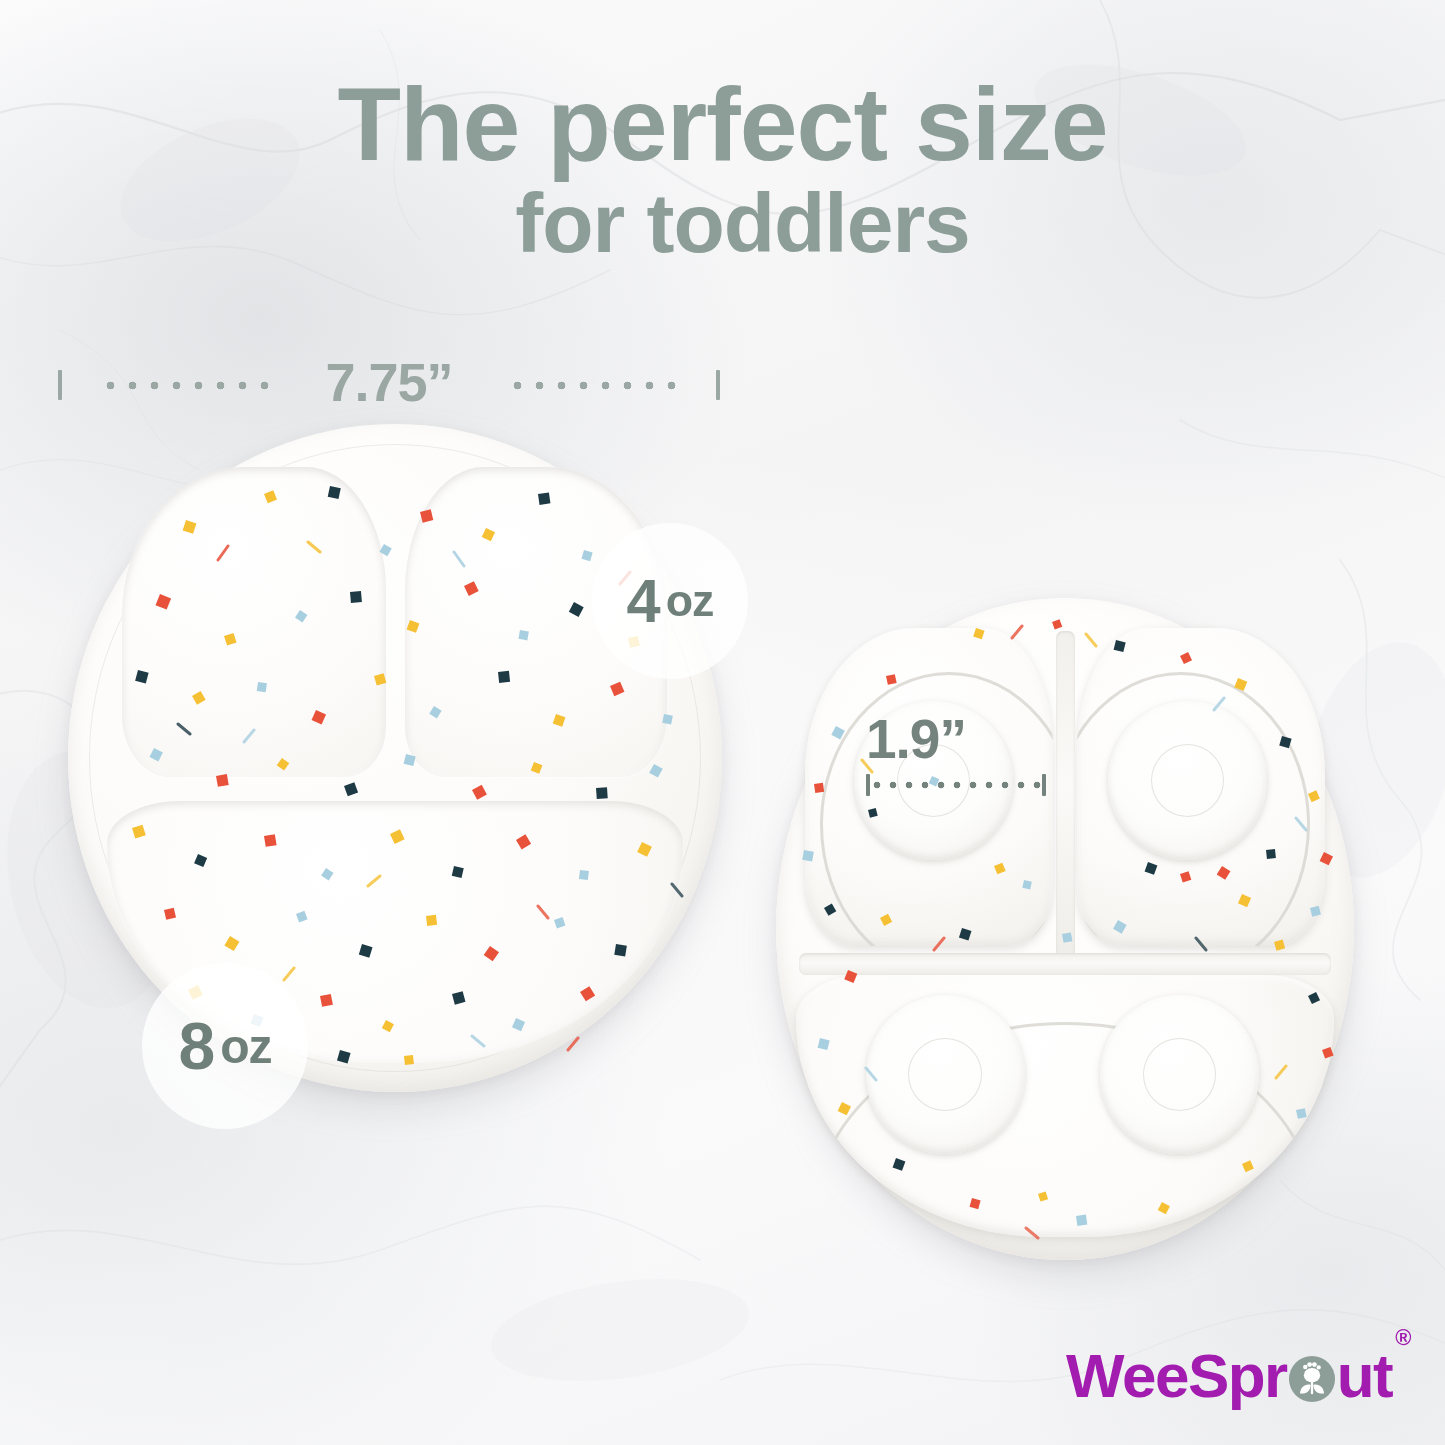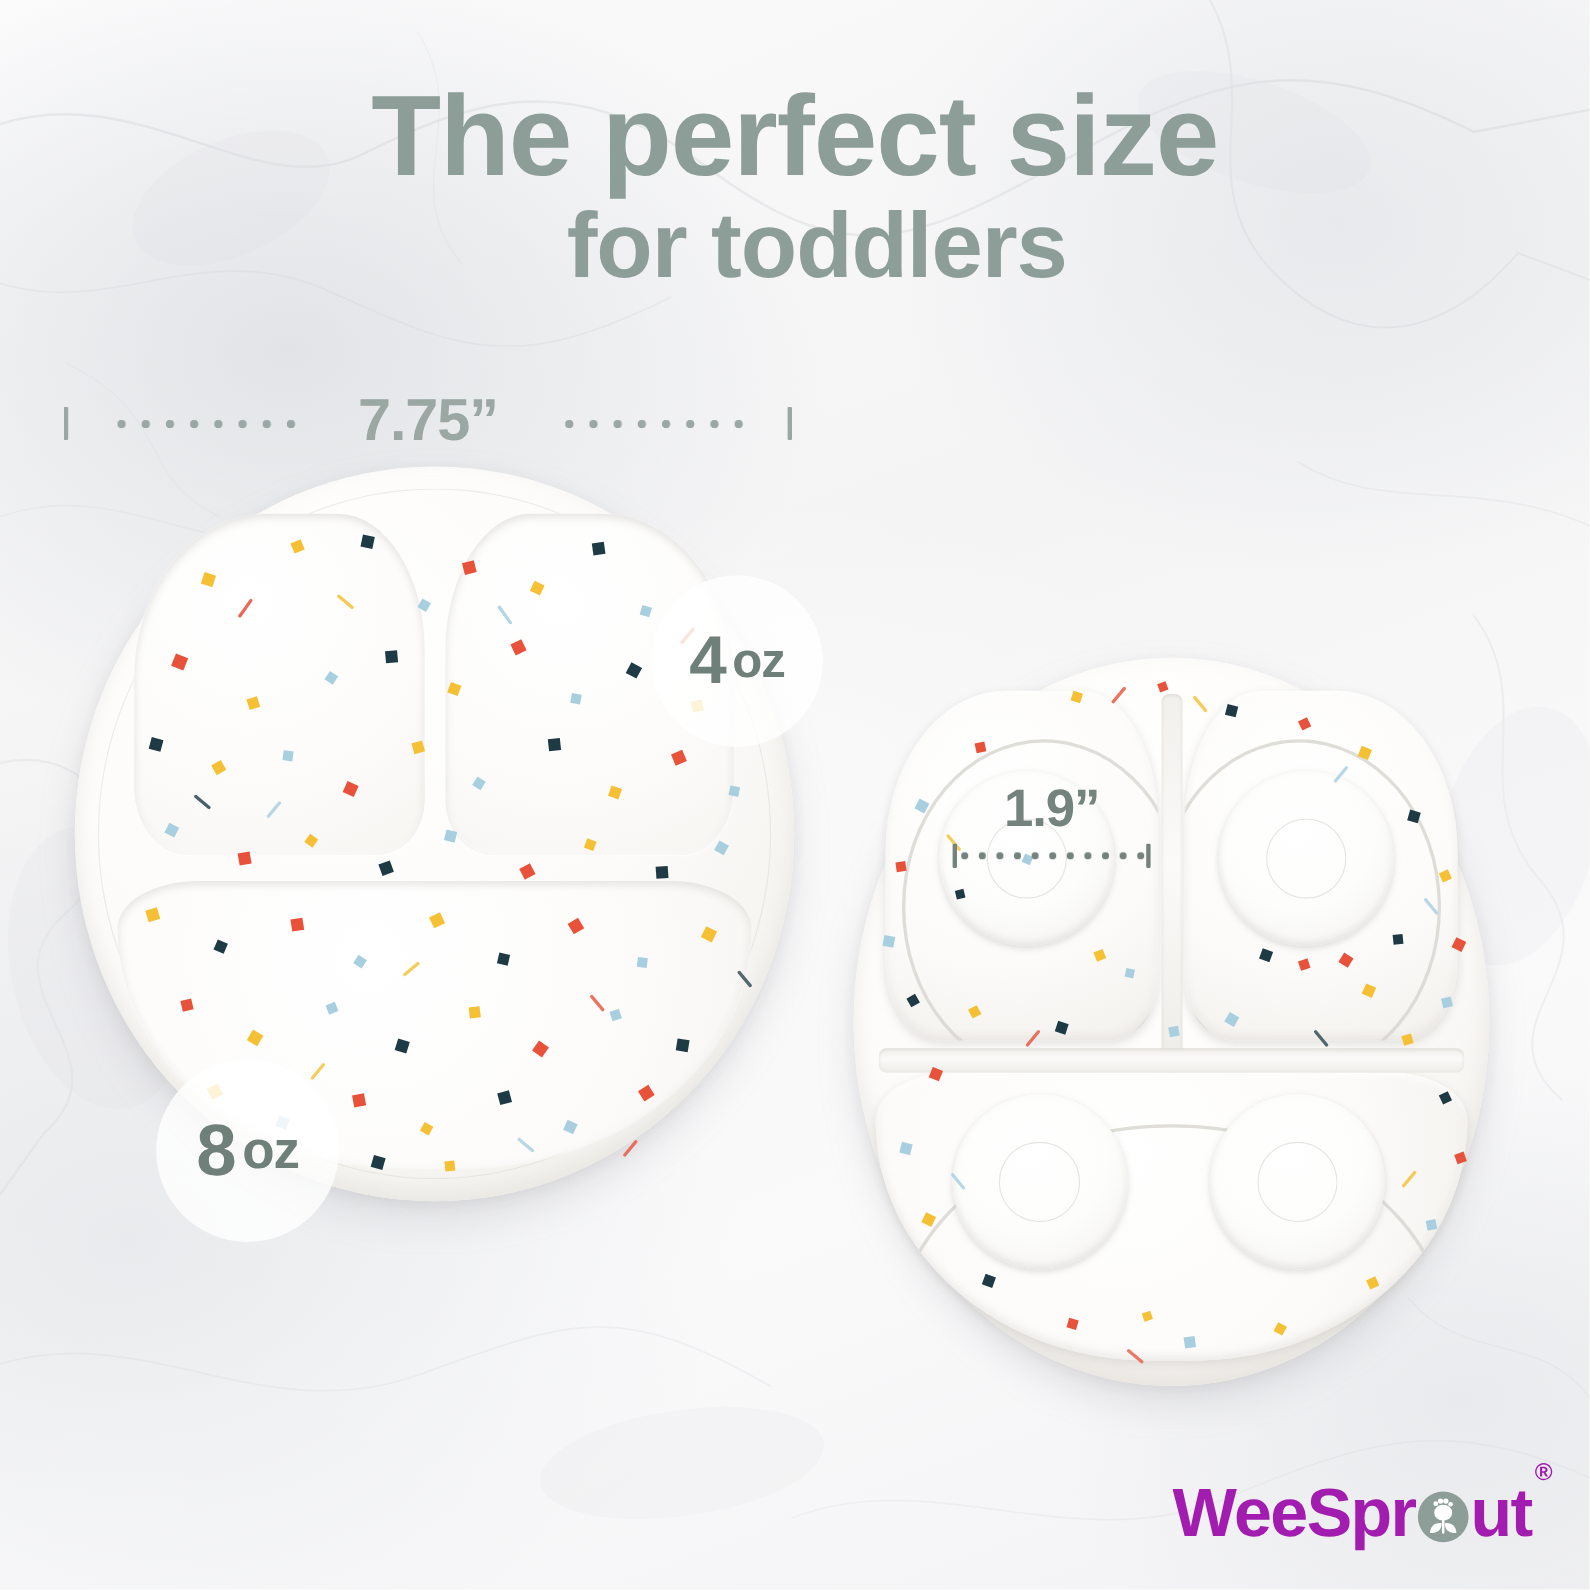--- a/index.html
+++ b/index.html
@@ -258,25 +258,24 @@
   #measure-19 {
     position: absolute;
     left: 866px;
     top: 712px;
     width: 180px;
     height: 96px;
     color: #74837e;
     user-select: none;
   }
   #measure-19 .m-label {
-    font-size: 48px;
+    font-size: 55px;
     font-weight: 700;
     letter-spacing: -1px;
     line-height: 1;
-    text-align: center;
     margin-bottom: 6px;
   }
   #measure-19 .m-line {
     display: flex;
     align-items: center;
     height: 24px;
   }
   #measure-19 .cap { width: 4px; height: 22px; background: #74837e; }
   #measure-19 .dots {
     height: 8px;

